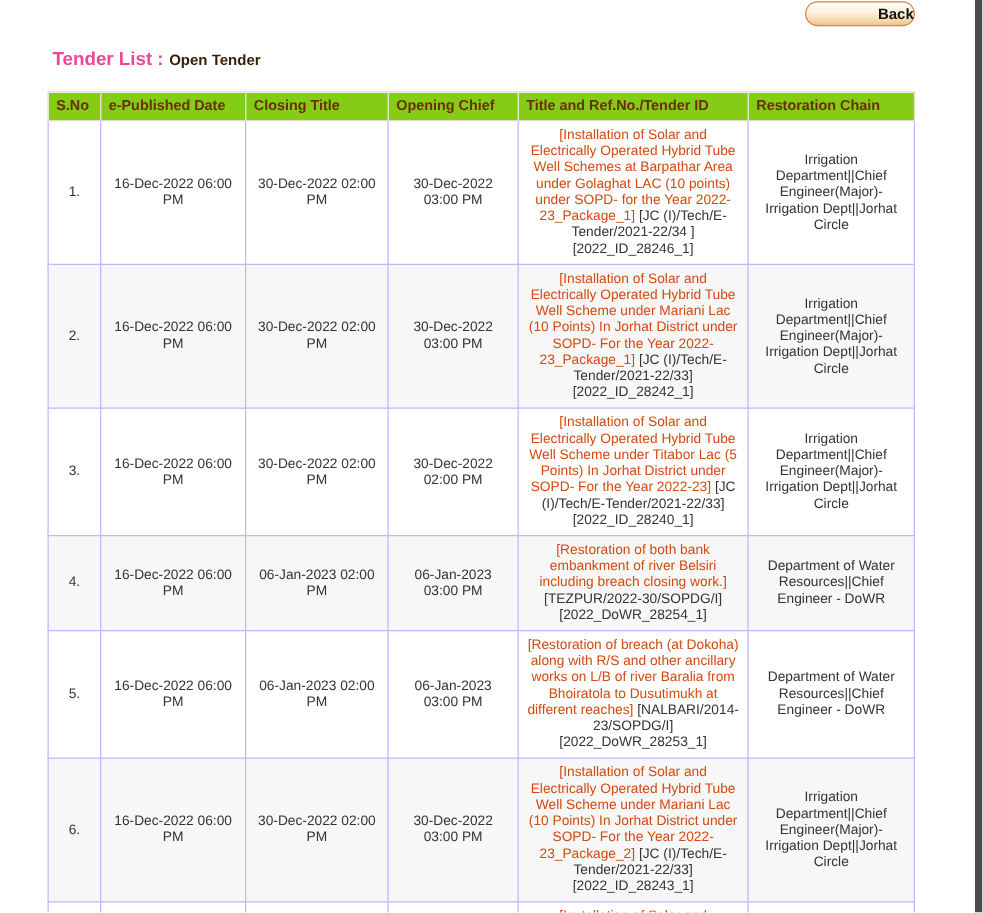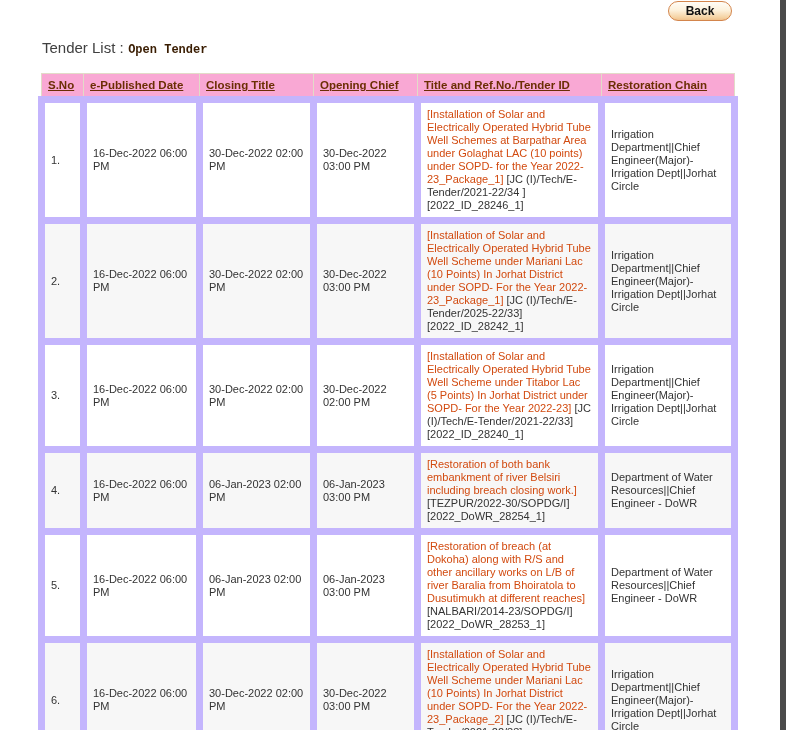--- a/index.html
+++ b/index.html
@@ -4,46 +4,46 @@
 <style>
   html, body { margin:0; padding:0; }
   body {
     width:786px; height:730px; overflow:hidden; position:relative;
     background:#ffffff;
     font-family:"Liberation Sans", sans-serif;
     -webkit-font-smoothing:antialiased;
   }
   .back-btn {
     position:absolute; top:1px; right:54px;
-    width:64px; height:20px;
+    width:88px; height:20px;
     border:1px solid #d3854c; border-radius:10px;
     background:linear-gradient(to bottom, #fffdf7 0%, #fdf2dd 45%, #f5d3a4 85%, #f0c28d 100%);
     font-family:"Liberation Sans", sans-serif;
     font-size:12px; font-weight:bold; color:#111111;
-    text-align:center; line-height:18px; padding:0;
+    text-align:right; line-height:18px; padding:0;
     cursor:pointer; box-sizing:border-box;
   }
   .heading { margin:39px 0 16px 42px; }
-  .heading .main { color:#404040; font-size:15px; font-weight:normal; }
-  .heading .sub  { color:#3a1d02; font-size:12px; font-weight:bold;font-family:Liberation Mono, monospace; }
+  .heading .main { color:#ec4899; font-size:15px; font-weight:bold; }
+  .heading .sub  { color:#3a1d02; font-size:12px; font-weight:bold; }
 
   table.tender {
     border-collapse:collapse; table-layout:fixed;
     margin-left:38px; width:693px;
     font-size:11px; color:#333333;
   }
   table.tender thead th {
-    background:#f9a8d4; color:#6b2e04;
+    background:#84cc16; color:#6b2e04;
     font-size:11.5px; font-weight:bold; text-align:left;
     padding:5px 6px; border:1px solid #e2dbc8;
-    overflow:hidden; white-space:nowrap;text-decoration:underline;
+    overflow:hidden; white-space:nowrap;
   }
   table.tender tbody td {
-    border:7px solid #c4b5fd;
-    vertical-align:middle;
+    border:1px solid #c4b5fd;
+    text-align:center; vertical-align:middle;
     padding:5px 6px; line-height:13px;
     word-wrap:break-word;
   }
   table.tender tbody tr { background:#ffffff; }
   table.tender tbody tr:nth-child(even) { background:#f7f7f7; }
 
   .title-link { color:#d24a0f; cursor:pointer; }
   .ref-text   { color:#333333; }
 
   .window-edge {
@@ -88,21 +88,21 @@
     <td>30-Dec-2022 03:00 PM</td>
     <td><span class="title-link">[Installation of Solar and Electrically Operated Hybrid Tube Well Schemes at Barpathar Area under Golaghat LAC (10 points) under SOPD- for the Year 2022-23_Package_1]</span> <span class="ref-text">[JC (I)/Tech/E-Tender/2021-22/34 ] [2022_ID_28246_1]</span></td>
     <td>Irrigation Department||Chief Engineer(Major)-Irrigation Dept||Jorhat Circle</td>
   </tr>
 
   <tr>
     <td>2.</td>
     <td>16-Dec-2022 06:00 PM</td>
     <td>30-Dec-2022 02:00 PM</td>
     <td>30-Dec-2022 03:00 PM</td>
-    <td><span class="title-link">[Installation of Solar and Electrically Operated Hybrid Tube Well Scheme under Mariani Lac (10 Points) In Jorhat District under SOPD- For the Year 2022-23_Package_1]</span> <span class="ref-text">[JC (I)/Tech/E-Tender/2025-22/33] [2022_ID_28242_1]</span></td>
+    <td><span class="title-link">[Installation of Solar and Electrically Operated Hybrid Tube Well Scheme under Mariani Lac (10 Points) In Jorhat District under SOPD- For the Year 2022-23_Package_1]</span> <span class="ref-text">[JC (I)/Tech/E-Tender/2021-22/33] [2022_ID_28242_1]</span></td>
     <td>Irrigation Department||Chief Engineer(Major)-Irrigation Dept||Jorhat Circle</td>
   </tr>
 
   <tr>
     <td>3.</td>
     <td>16-Dec-2022 06:00 PM</td>
     <td>30-Dec-2022 02:00 PM</td>
     <td>30-Dec-2022 02:00 PM</td>
     <td><span class="title-link">[Installation of Solar and Electrically Operated Hybrid Tube Well Scheme under Titabor Lac (5 Points) In Jorhat District under SOPD- For the Year 2022-23]</span> <span class="ref-text">[JC (I)/Tech/E-Tender/2021-22/33] [2022_ID_28240_1]</span></td>
     <td>Irrigation Department||Chief Engineer(Major)-Irrigation Dept||Jorhat Circle</td>

